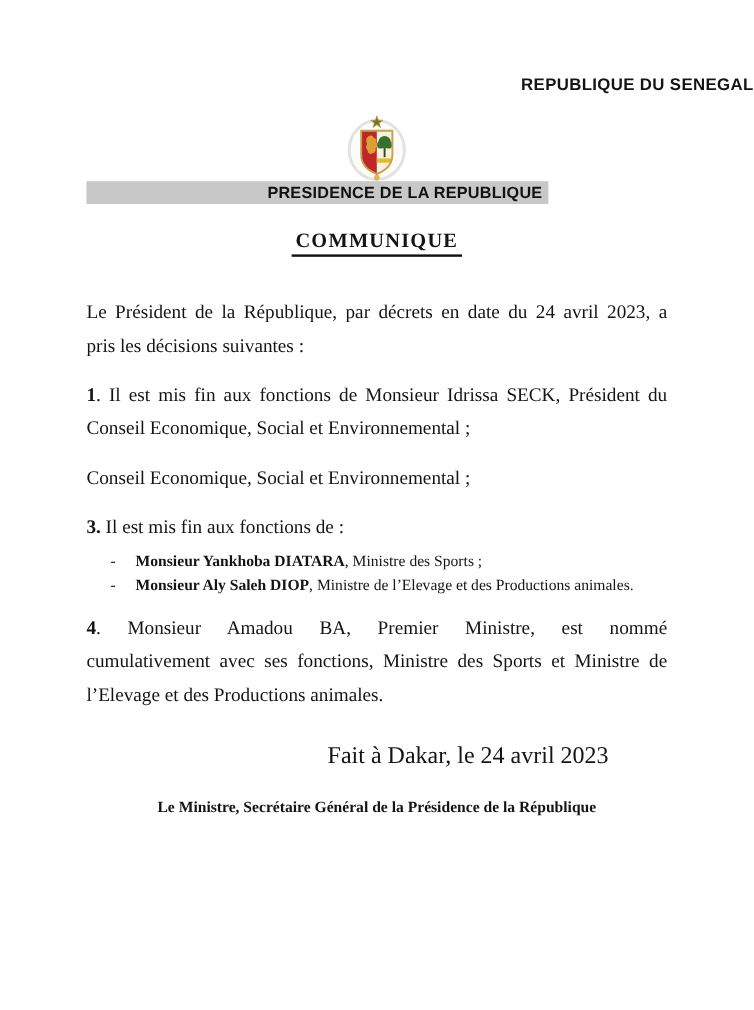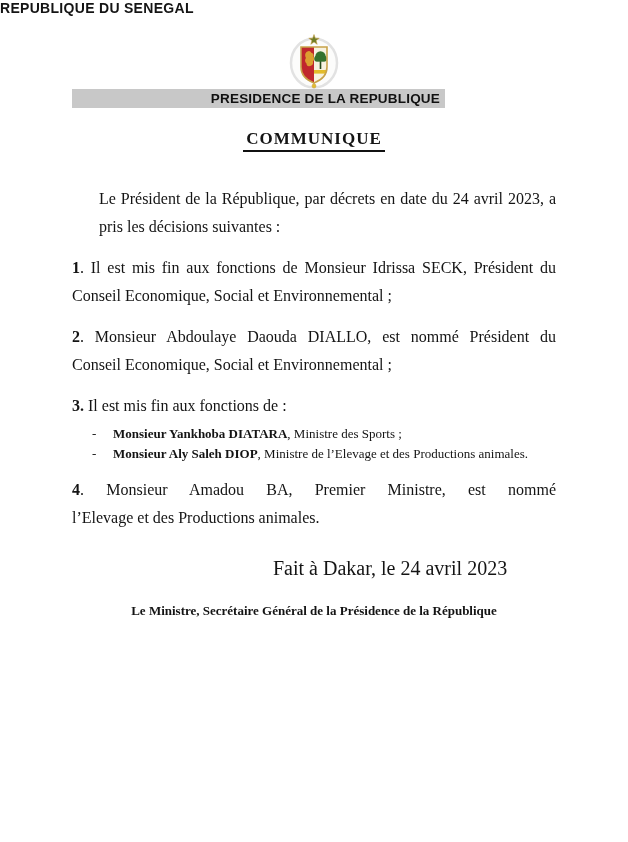--- a/index.html
+++ b/index.html
@@ -9,39 +9,41 @@
     height: 842px;
     margin: 0 auto;
     background: #ffffff;
     color: #141414;
     font-family: "Liberation Serif", serif;
     overflow: hidden;
   }
   
   .country-title {
     margin-top: 0;
-    text-align: left;
+    padding-top: 62px;
+    text-align: right;
     font-family: "Liberation Sans", sans-serif;
     font-weight: bold;
     font-size: 14px;
     line-height: 17px;
     letter-spacing: 0.3px;
   }
   .emblem-wrap {
     margin-top: 14px;
     height: 58px;
     display: flex;
     justify-content: center;
   }
   .presidency-bar {
     margin-left: 72px;
     width: 373px;
     height: 19px;
     background: var(--banner_gray, #c8c8c8);
     text-align: right;
+    padding-left: 12px;
   }
   .presidency-bar span {
     font-family: "Liberation Sans", sans-serif;
     font-weight: bold;
     font-size: 13.5px;
     line-height: 19px;
     letter-spacing: 0.2px;
     padding-right: 5px;
     color: #111;
   }
@@ -50,21 +52,21 @@
     display: inline-block;
     font-weight: bold;
     font-size: 17px;
     letter-spacing: 1px;
     border-bottom: 2.5px solid #111;
     padding: 0 3px 1px 3px;
   }
   
   .content { margin: 0 72px; font-size: 16px; }
   .par { margin: 13px 0 0 0; }
-  .par.first { margin-top: 33px; margin-left: 27px; }
+  .par.first { margin-top: 33px; }
   .tline { line-height: 28px; white-space: normal; }
   .jfull { text-align: justify; text-align-last: justify; }
   .bullets {
     list-style: none;
     margin: 4px 0 0 0;
     padding: 0;
     font-size: 13px;
   }
   .bullets li { display: flex; padding-left: 20px; line-height: 20px; }
   .bullets .dash { flex: none; width: 21px; }
@@ -131,40 +133,40 @@
   <div class="content">
     <div class="par first">
         <div class="tline jfull"><span>Le Président de la République, par décrets en date du 24 avril 2023, a</span></div>
         <div class="tline"><span>pris les décisions suivantes :</span></div>
       </div>
     <div class="par">
         <div class="tline jfull"><span style="font-weight: bold;">1</span><span>. Il est mis fin aux fonctions de Monsieur Idrissa SECK, Président du</span></div>
         <div class="tline"><span>Conseil Economique, Social et Environnemental ;</span></div>
       </div>
     <div class="par">
-        <div class="tline jfull"><span style="font-weight: bold;">2</span><span>. Monsieur Abdoulaye Daouda DIALLO, est nommé Président du</span></div>
         <div class="tline"><span>Conseil Economique, Social et Environnemental ;</span></div>
       </div>
     <div class="par">
         <div class="tline"><span style="font-weight: bold;">3.</span><span> Il est mis fin aux fonctions de :</span></div>
       </div>
 
     <ul class="bullets">
       <li>
         <span class="dash">-</span>
         <span><span style="font-weight: bold;">Monsieur Yankhoba DIATARA</span><span>, Ministre des Sports ;</span></span>
       </li>
       <li>
         <span class="dash">-</span>
         <span><span style="font-weight: bold;">Monsieur Aly Saleh DIOP</span><span>, Ministre de l’Elevage et des Productions animales.</span></span>
       </li>
     </ul>
 
     <div class="par last-item">
         <div class="tline jfull"><span style="font-weight: bold;">4</span><span>. Monsieur Amadou BA, Premier Ministre, est nommé</span></div>
+        <div class="tline jfull"><span>cumulativement avec ses fonctions, Ministre des Sports et Ministre de</span></div>
         <div class="tline"><span>l’Elevage et des Productions animales.</span></div>
       </div>
   </div>
 
   <div class="place-date">Fait à Dakar, le 24 avril 2023</div>
 
   <div class="sig-title">Le Ministre, Secrétaire Général de la Présidence de la République</div>
 
 
 </div>

